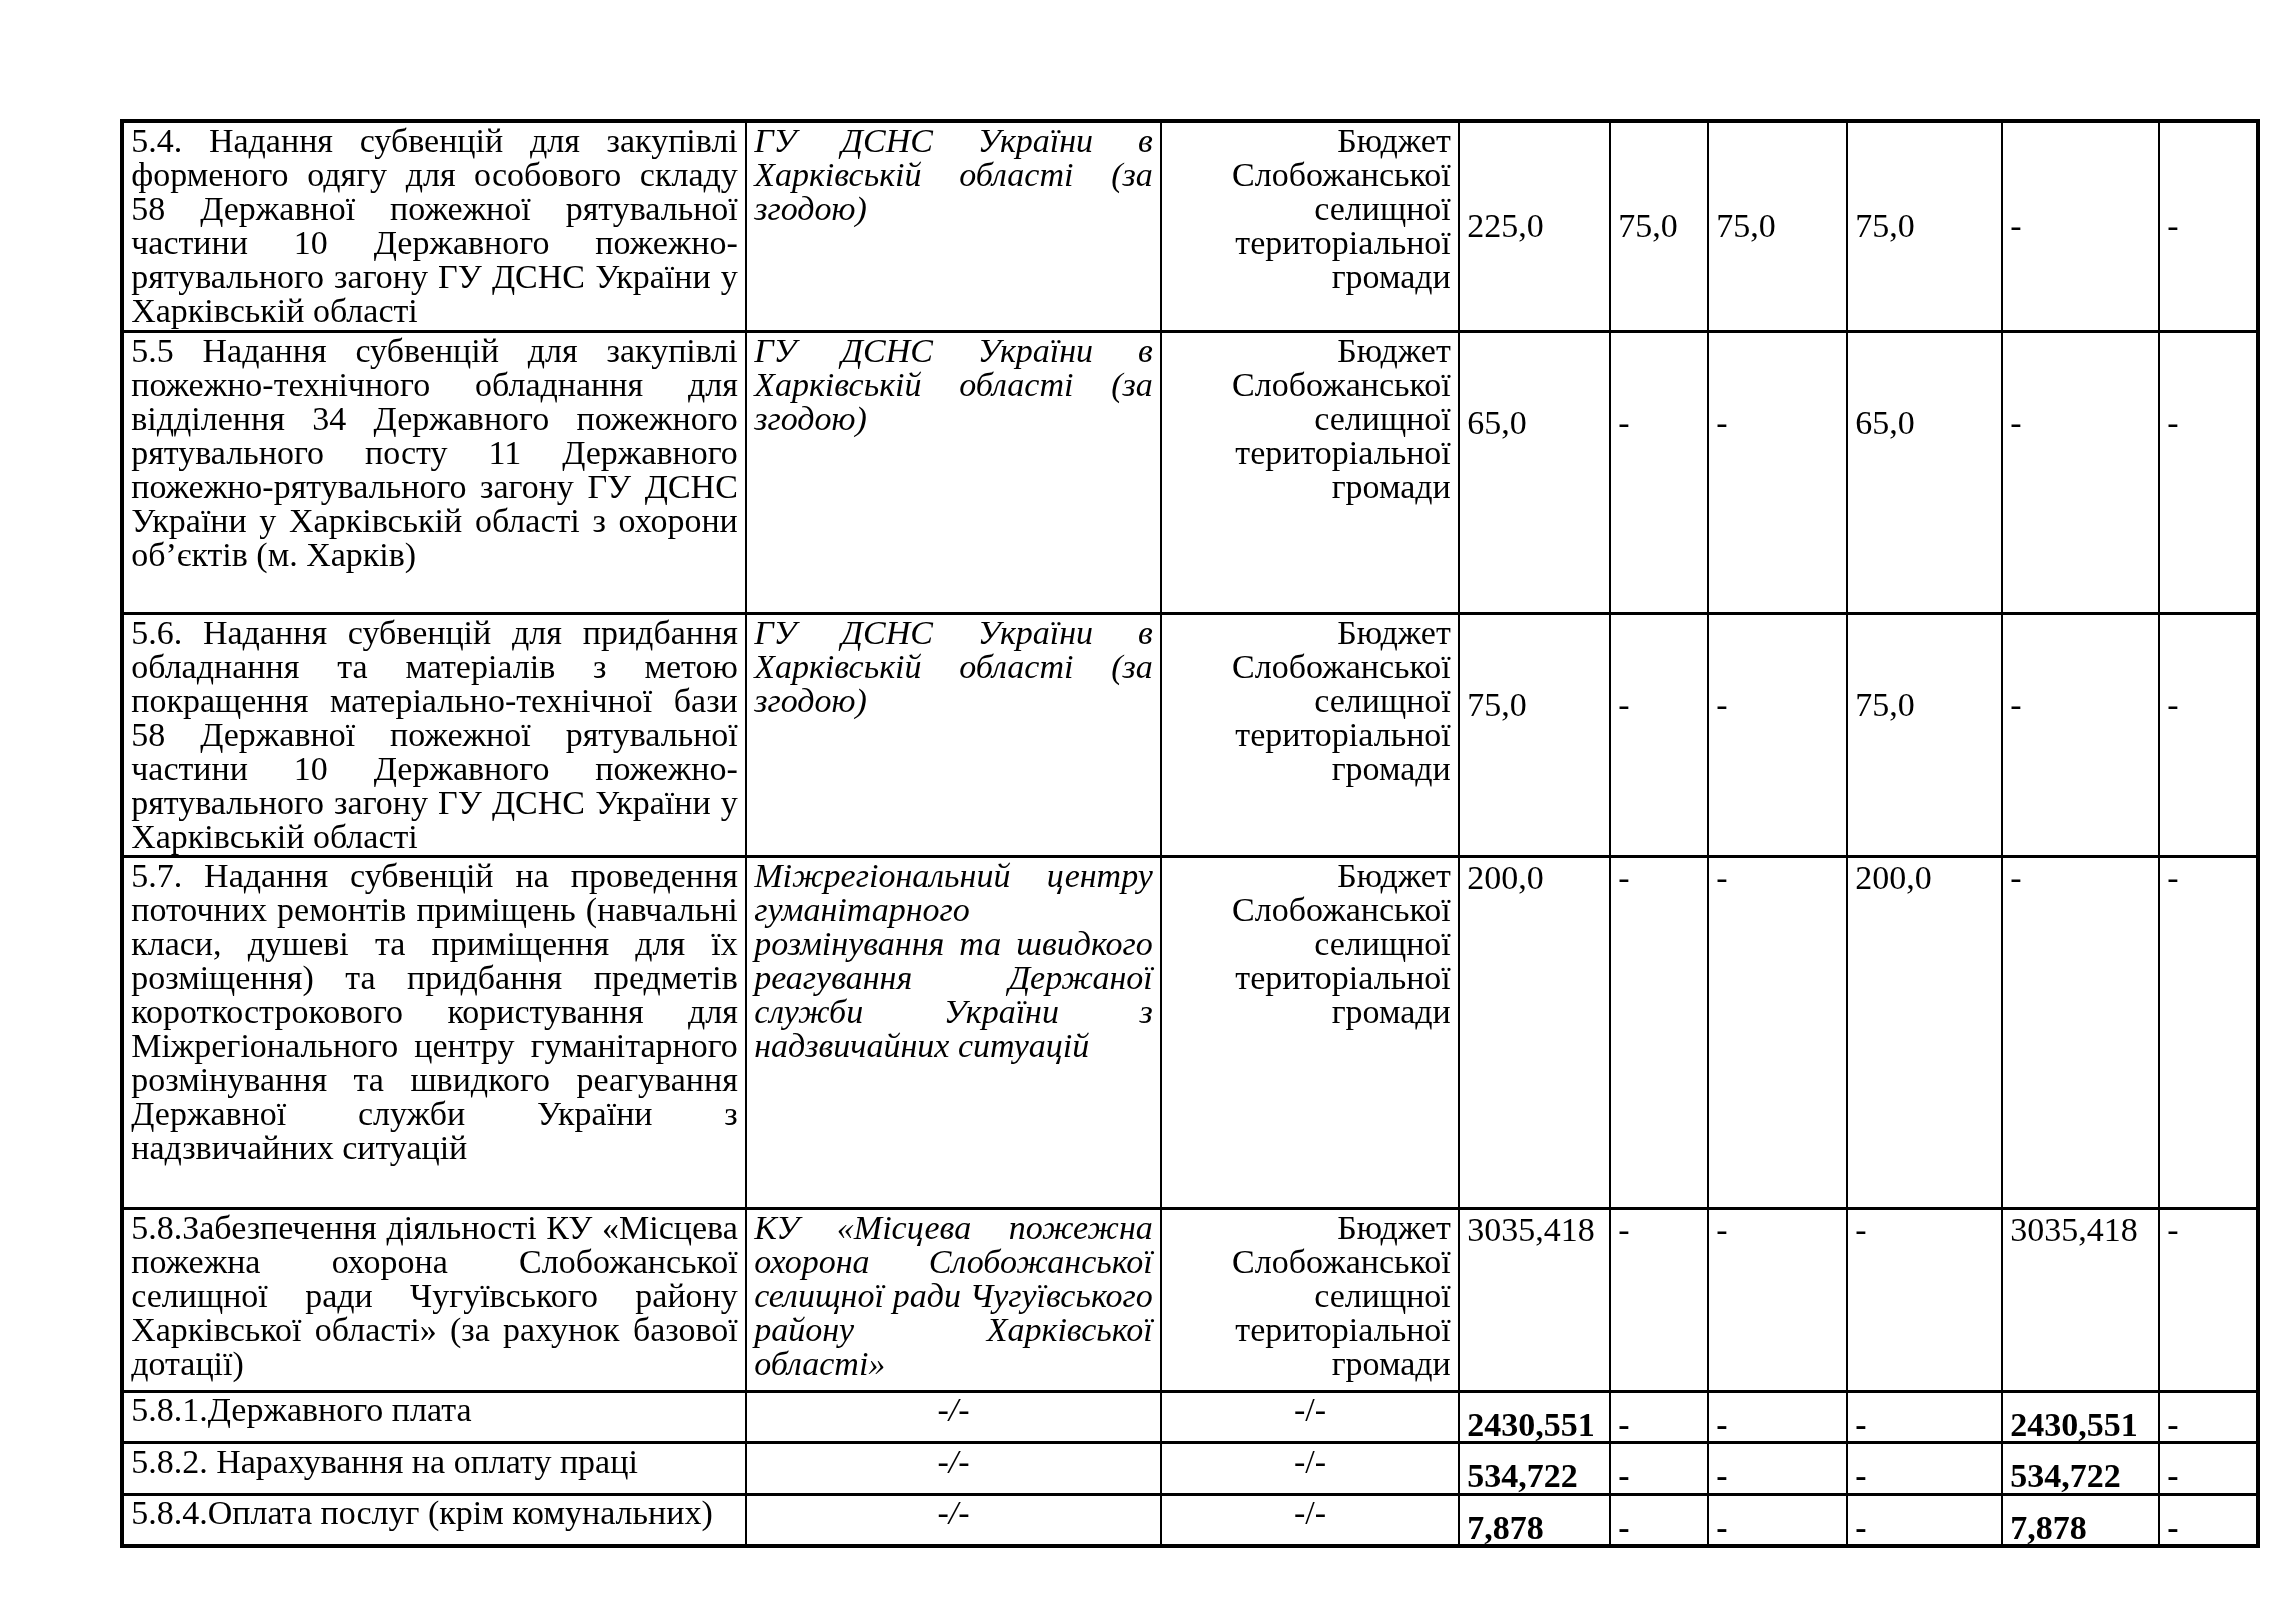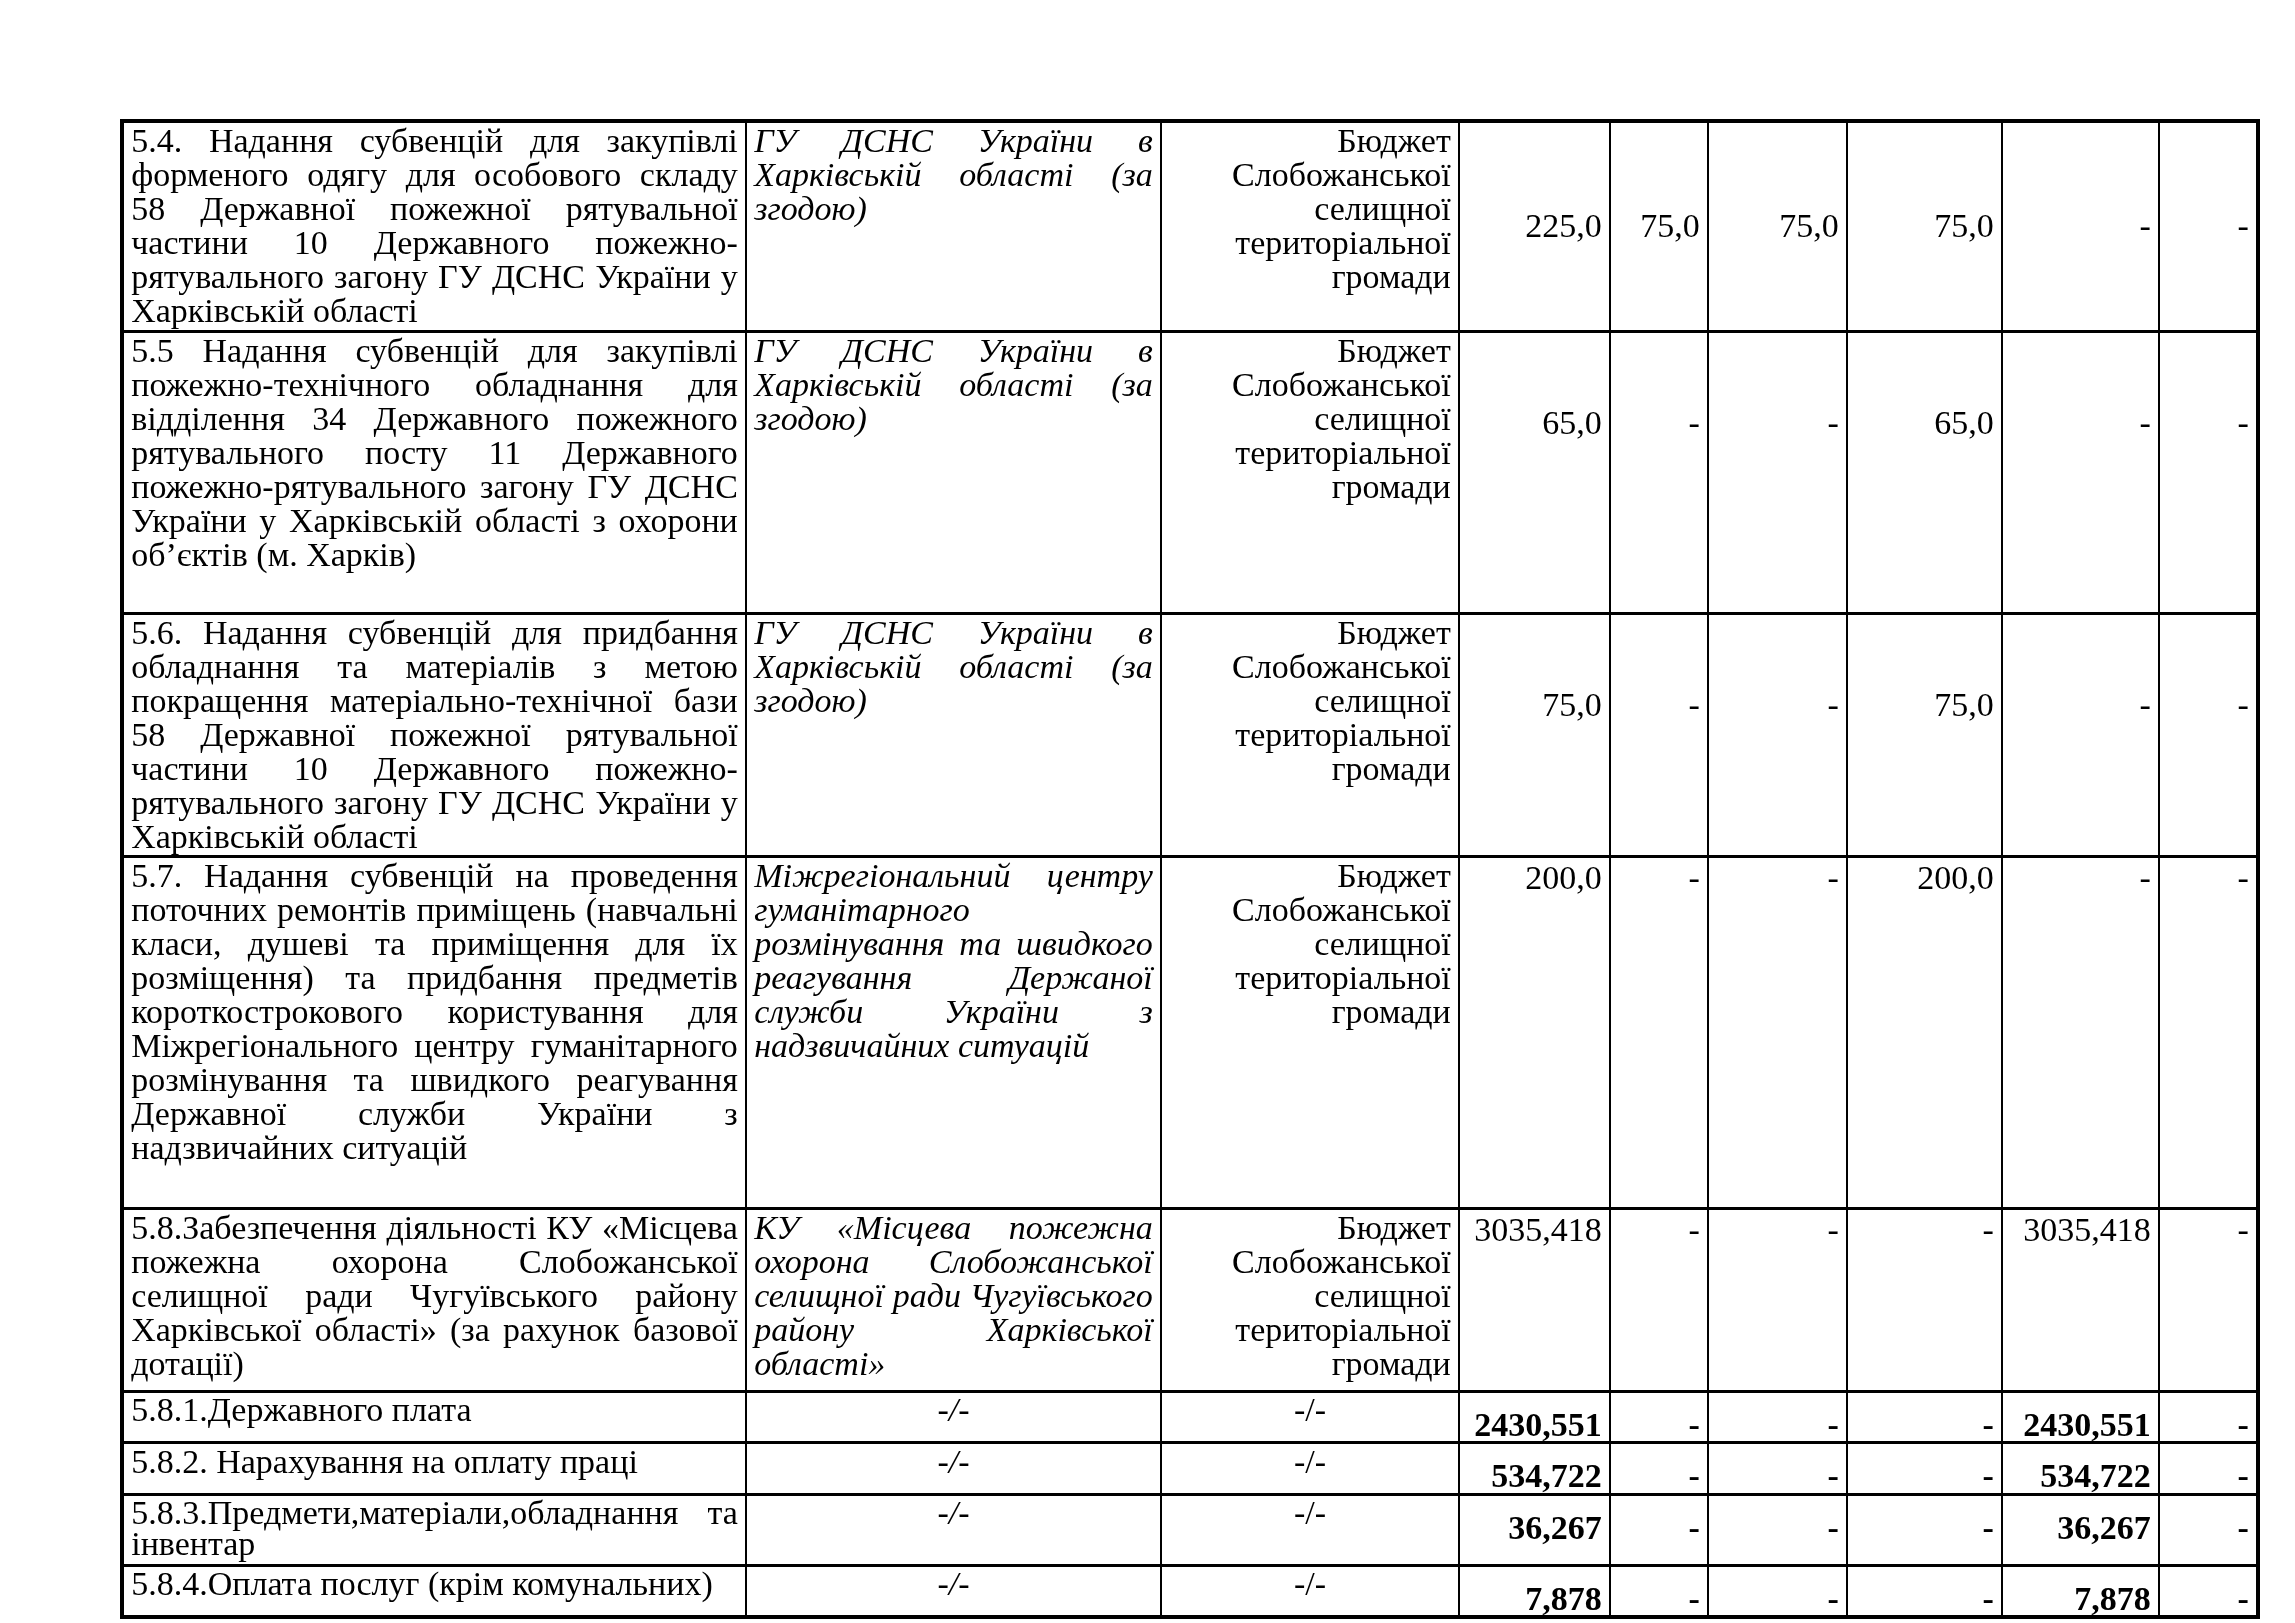--- a/index.html
+++ b/index.html
@@ -44,21 +44,21 @@
   col.w4 { width: 151px; }
   col.w5 { width: 98px; }
   col.w6 { width: 139px; }
   col.w7 { width: 155px; }
   col.w8 { width: 157px; }
   col.w9 { width: 99px; }
 
   td.c1 { text-align: justify; }
   td.c2 { text-align: justify; font-style: italic; }
   td.c3 { text-align: right; padding-left: 23.6px; padding-right: 23.6px; }
-  td.num { text-align: right; padding-left: 2.6px; padding-right: 2.6px; }
+  td.num { text-align: left; padding-left: 2.6px; padding-right: 2.6px; }
 
   
   tr.r0 { height: 174px; }
   tr.r1 { height: 282px; }
   tr.r2 { height: 242px; }
   tr.r3 { height: 352px; }
   tr.r4 { height: 183px; }
   tr.r5 { height: 35px; }
   tr.r6 { height: 35px; }
   tr.r7 { height: 71px; }
@@ -172,32 +172,20 @@
       <td class="c2">-/-</td>
       <td class="c3">-/-</td>
       <td class="num">534,722</td>
       <td class="num">-</td>
       <td class="num">-</td>
       <td class="num">-</td>
       <td class="num">534,722</td>
       <td class="num">-</td>
     </tr>
 
-    <tr class="r7 sub">
-      <td class="c1 prewrap">5.8.3.Предмети,матеріали,обладнання та
-інвентар</td>
-      <td class="c2">-/-</td>
-      <td class="c3">-/-</td>
-      <td class="num">36,267</td>
-      <td class="num">-</td>
-      <td class="num">-</td>
-      <td class="num">-</td>
-      <td class="num">36,267</td>
-      <td class="num">-</td>
-    </tr>
 
     <tr class="r8 sub">
       <td class="c1">5.8.4.Оплата послуг (крім комунальних)</td>
       <td class="c2">-/-</td>
       <td class="c3">-/-</td>
       <td class="num">7,878</td>
       <td class="num">-</td>
       <td class="num">-</td>
       <td class="num">-</td>
       <td class="num">7,878</td>

